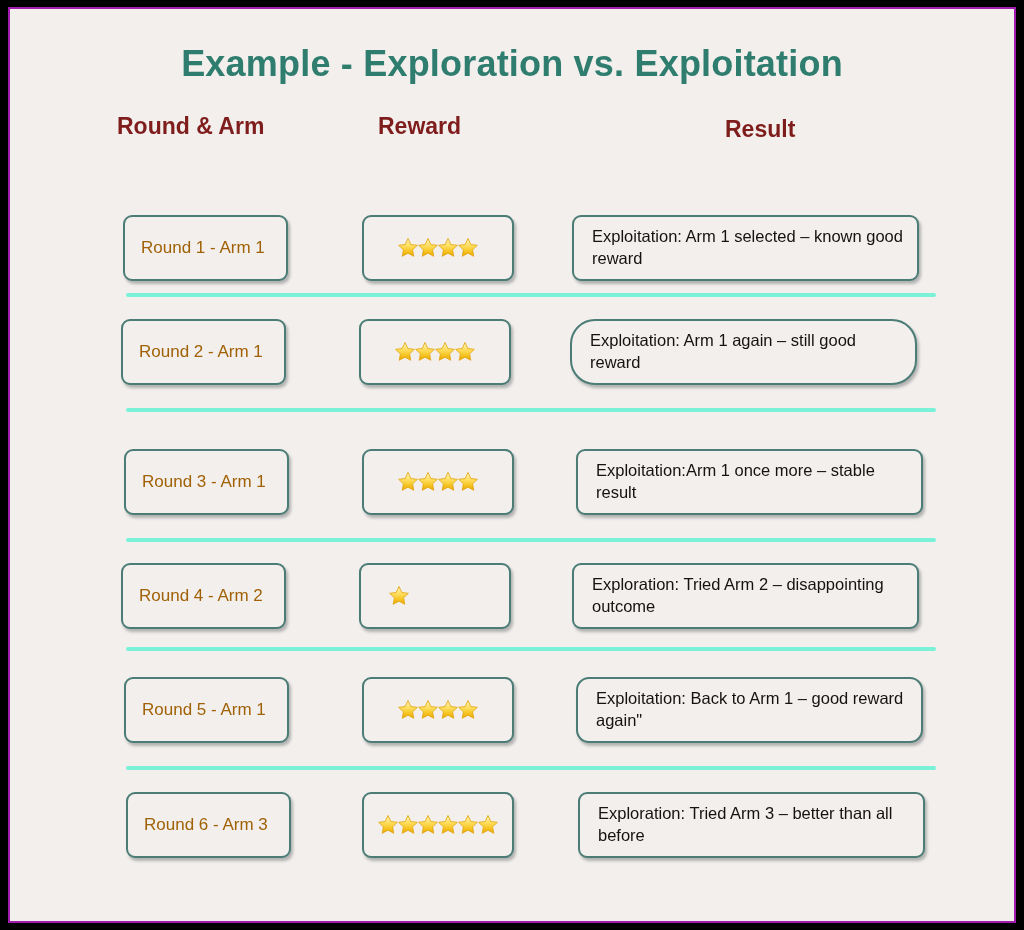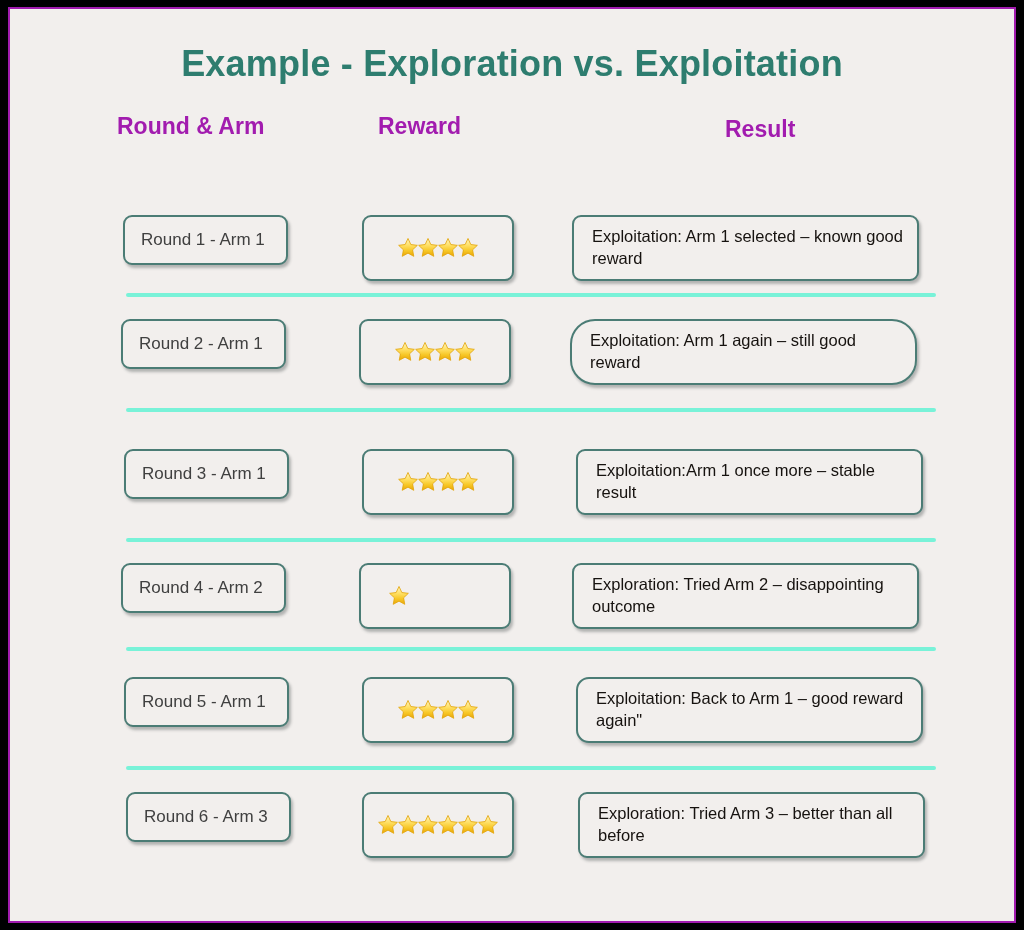--- a/index.html
+++ b/index.html
@@ -44,43 +44,43 @@
     font-size: 36px;
     font-weight: bold;
     color: #2e7d6f;
     letter-spacing: 0.2px;
   }
 
   .col-header {
     position: absolute;
     font-size: 23px;
     font-weight: bold;
-    color: #a21caf;
+    color: #7f1d1d;
   }
   #hdr-round { left: 107px; top: 104px; }
   #hdr-reward { left: 368px; top: 104px; }
   #hdr-result { left: 715px; top: 107px; }
 
   .card {
     position: absolute;
     box-sizing: border-box;
     background: #f2efed;
     border: 2px solid #4b7c75;
     border-radius: 9px;
     box-shadow: 2px 3px 3px rgba(30,40,40,0.30);
     display: flex;
     align-items: center;
   }
 
   .card-round {
     width: 165px;
-    height: 50px;
+    height: 66px;
     padding-left: 16px;
     font-size: 17px;
-    color: #404040;
+    color: #a16207;
   }
 
   .card-reward {
     width: 152px;
     height: 66px;
     justify-content: center;
   }
   .card-reward.left-star {
     justify-content: flex-start;
     padding-left: 28px;

